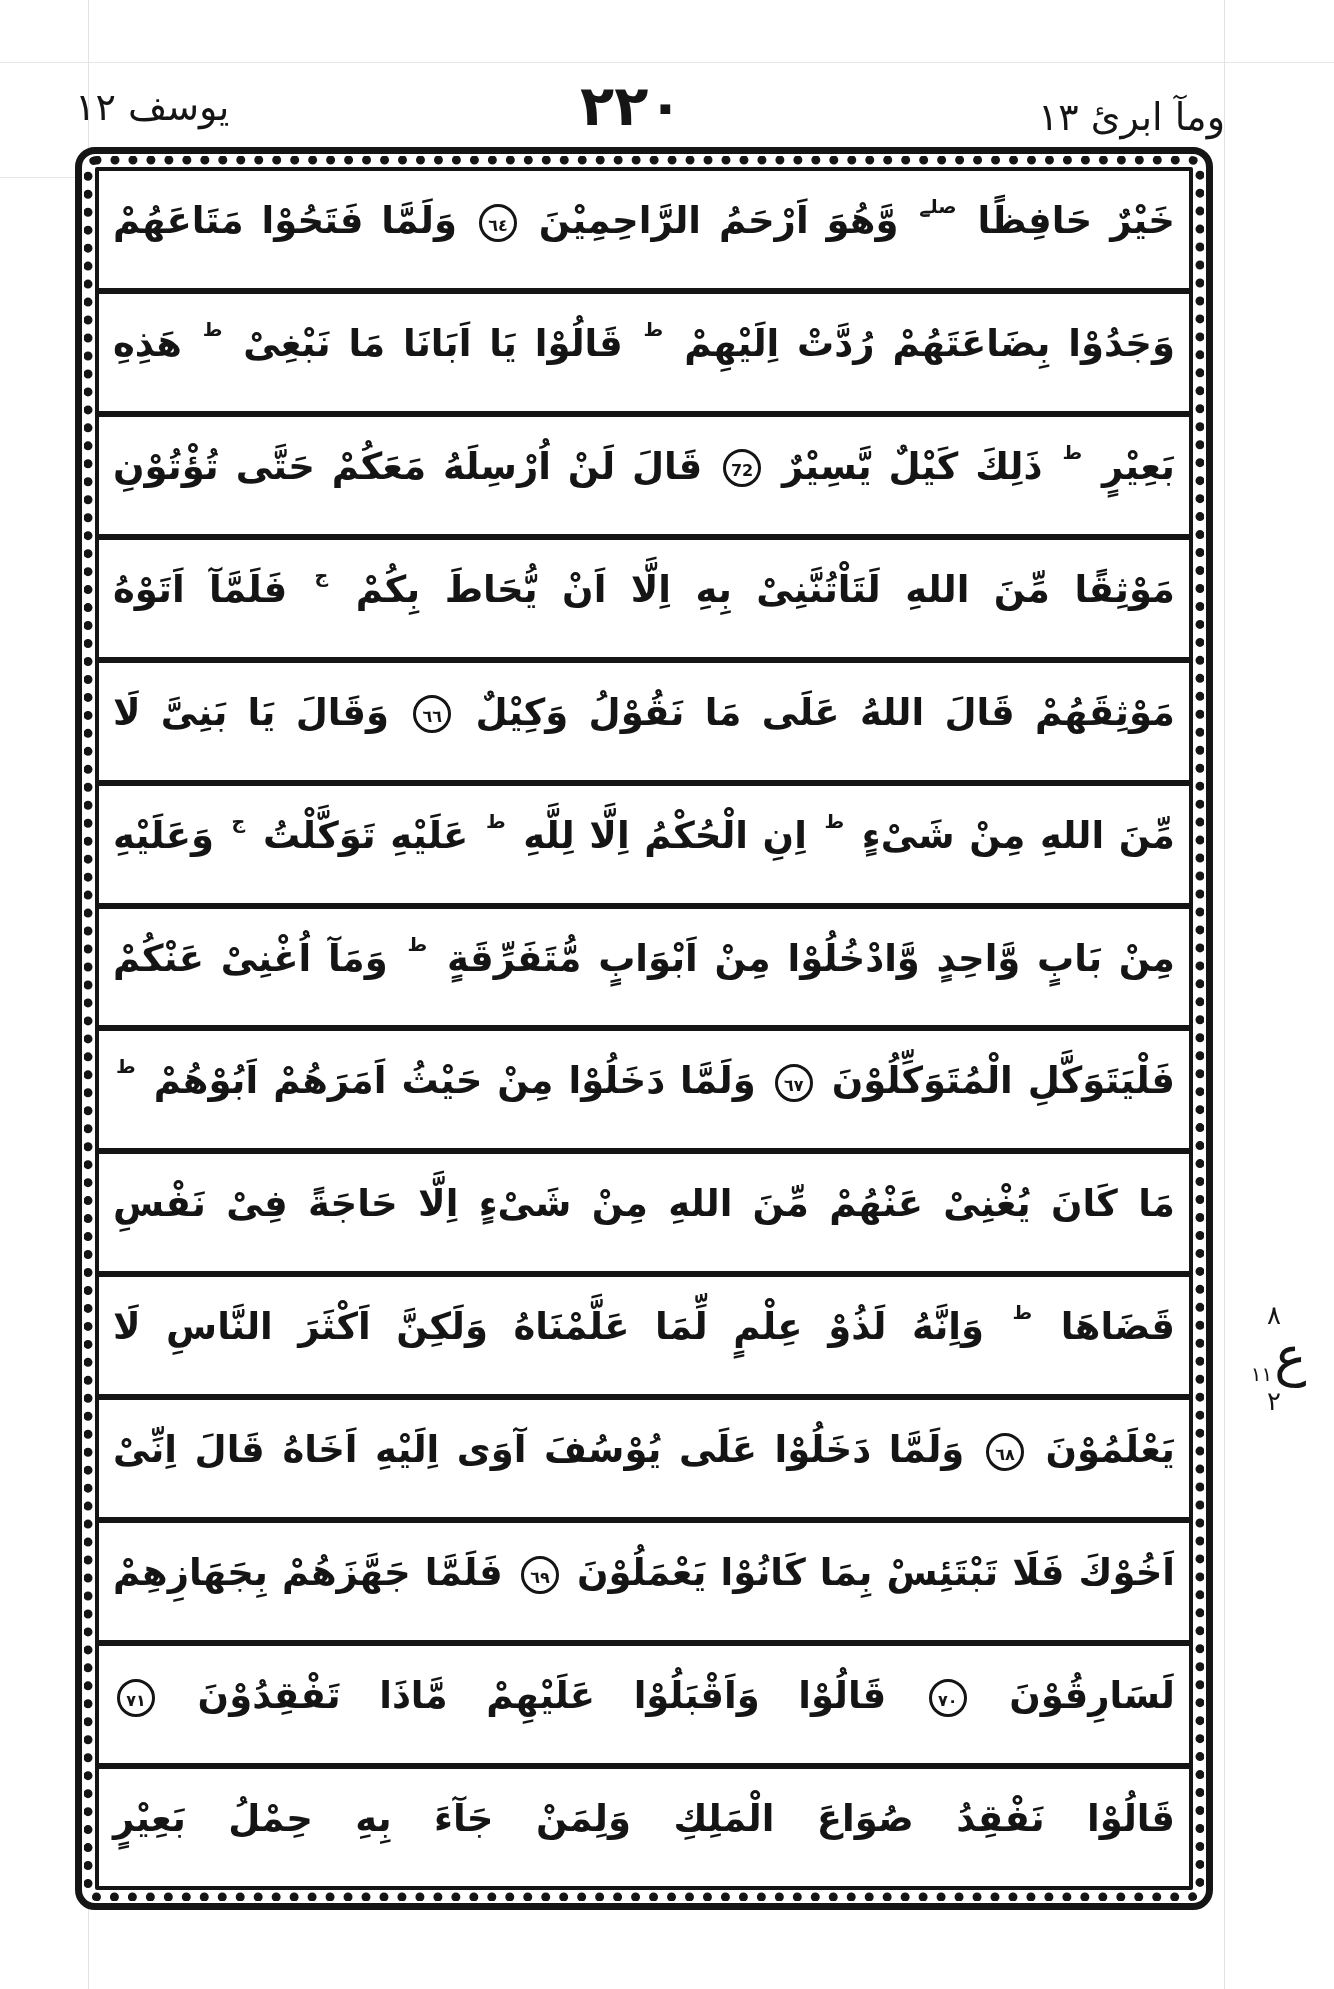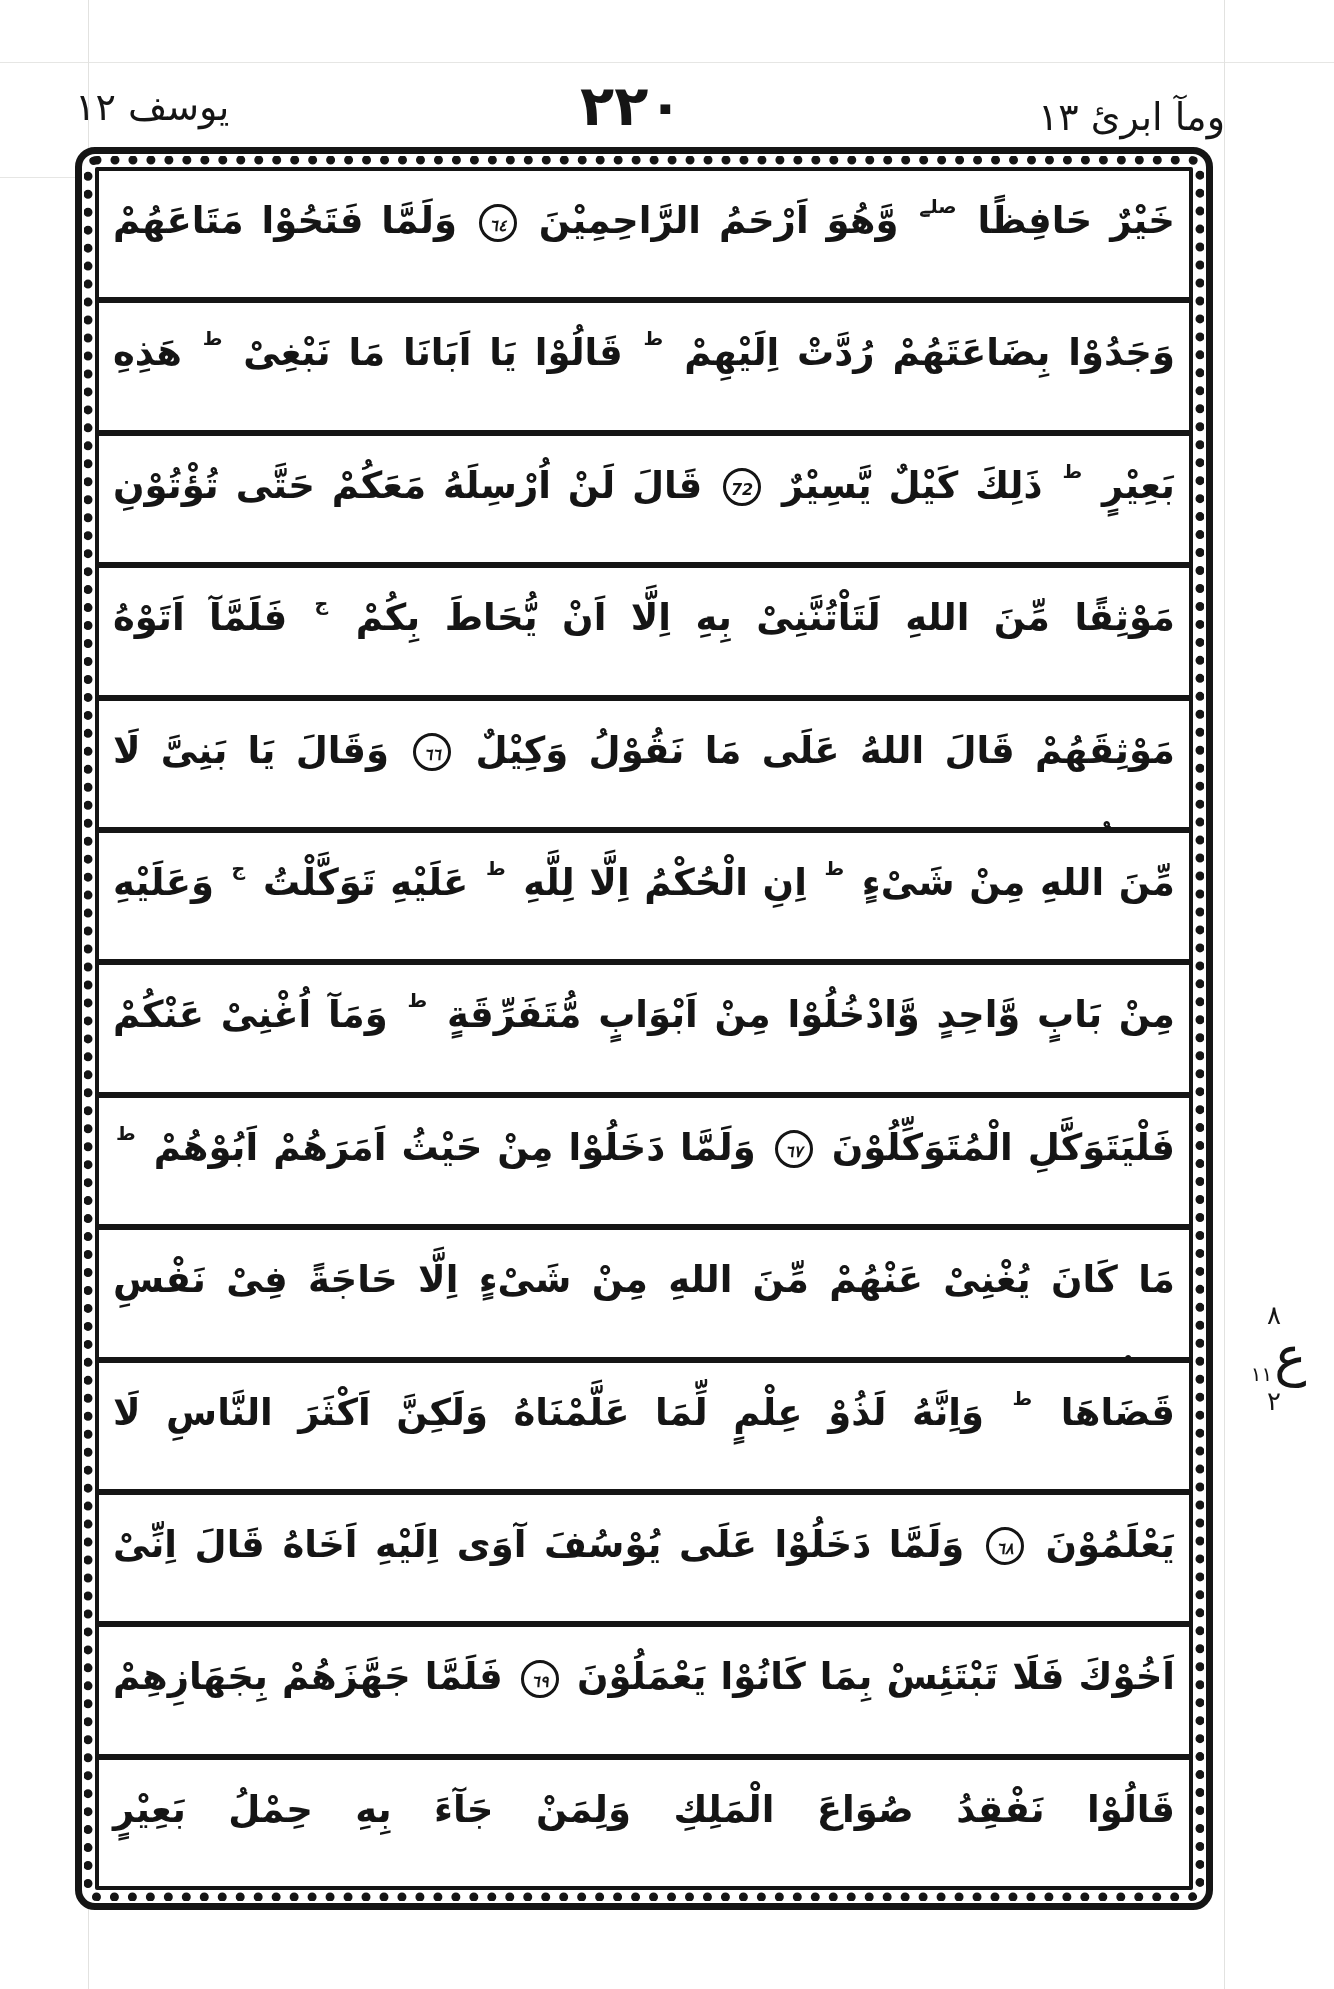--- a/index.html
+++ b/index.html
@@ -83,21 +83,20 @@
     width:38px;height:38px;
     border:3px solid #151515;
     border-radius:50%;
     font-size:16px;font-weight:bold;
     line-height:38px;text-align:center;
     vertical-align:middle;
     box-sizing:border-box;
     letter-spacing:0;
     margin:0 4px;
     text-align-last:center;
-    font-style:italic;
   }
   .waqf-mark{
     display:inline-block;
     font-size:19px;font-weight:bold;
     transform:translateY(-20px);
     vertical-align:baseline;
     margin:0 3px;
     letter-spacing:0;
   }
 
@@ -139,20 +138,21 @@
         <div class="line-row"><span class="verse-text">بَعِيْرٍ</span> <span class="waqf-mark">ط</span> <span class="verse-text">ذَلِكَ كَيْلٌ يَّسِيْرٌ</span> <span class="ayah-marker">72</span> <span class="verse-text">قَالَ لَنْ اُرْسِلَهُ مَعَكُمْ حَتَّى تُؤْتُوْنِ</span></div>
         <div class="line-row"><span class="verse-text">مَوْثِقًا مِّنَ اللهِ لَتَاْتُنَّنِىْ بِهِ اِلَّا اَنْ يُّحَاطَ بِكُمْ</span> <span class="waqf-mark">ج</span> <span class="verse-text">فَلَمَّآ اَتَوْهُ</span></div>
         <div class="line-row"><span class="verse-text">مَوْثِقَهُمْ قَالَ اللهُ عَلَى مَا نَقُوْلُ وَكِيْلٌ</span> <span class="ayah-marker">٦٦</span> <span class="verse-text">وَقَالَ يَا بَنِىَّ لَا تَدْخُلُوْا</span></div>
         <div class="line-row"><span class="verse-text">مِّنَ اللهِ مِنْ شَىْءٍ</span> <span class="waqf-mark">ط</span> <span class="verse-text">اِنِ الْحُكْمُ اِلَّا لِلَّهِ</span> <span class="waqf-mark">ط</span> <span class="verse-text">عَلَيْهِ تَوَكَّلْتُ</span> <span class="waqf-mark">ج</span> <span class="verse-text">وَعَلَيْهِ</span></div>
         <div class="line-row"><span class="verse-text">مِنْ بَابٍ وَّاحِدٍ وَّادْخُلُوْا مِنْ اَبْوَابٍ مُّتَفَرِّقَةٍ</span> <span class="waqf-mark">ط</span> <span class="verse-text">وَمَآ اُغْنِىْ عَنْكُمْ</span></div>
         <div class="line-row"><span class="verse-text">فَلْيَتَوَكَّلِ الْمُتَوَكِّلُوْنَ</span> <span class="ayah-marker">٦٧</span> <span class="verse-text">وَلَمَّا دَخَلُوْا مِنْ حَيْثُ اَمَرَهُمْ اَبُوْهُمْ</span> <span class="waqf-mark">ط</span></div>
         <div class="line-row"><span class="verse-text">مَا كَانَ يُغْنِىْ عَنْهُمْ مِّنَ اللهِ مِنْ شَىْءٍ اِلَّا حَاجَةً فِىْ نَفْسِ يَعْقُوْبَ</span></div>
         <div class="line-row"><span class="verse-text">قَضَاهَا</span> <span class="waqf-mark">ط</span> <span class="verse-text">وَاِنَّهُ لَذُوْ عِلْمٍ لِّمَا عَلَّمْنَاهُ وَلَكِنَّ اَكْثَرَ النَّاسِ لَا</span></div>
         <div class="line-row"><span class="verse-text">يَعْلَمُوْنَ</span> <span class="ayah-marker">٦٨</span> <span class="verse-text">وَلَمَّا دَخَلُوْا عَلَى يُوْسُفَ آوَى اِلَيْهِ اَخَاهُ قَالَ اِنِّىْ اَنَا</span></div>
         <div class="line-row"><span class="verse-text">اَخُوْكَ فَلَا تَبْتَئِسْ بِمَا كَانُوْا يَعْمَلُوْنَ</span> <span class="ayah-marker">٦٩</span> <span class="verse-text">فَلَمَّا جَهَّزَهُمْ بِجَهَازِهِمْ</span></div>
+        <div class="line-row"><span class="verse-text">لَسَارِقُوْنَ</span> <span class="ayah-marker">٧٠</span> <span class="verse-text">قَالُوْا وَاَقْبَلُوْا عَلَيْهِمْ مَّاذَا تَفْقِدُوْنَ</span> <span class="ayah-marker">٧١</span></div>
         <div class="line-row"><span class="verse-text">قَالُوْا نَفْقِدُ صُوَاعَ الْمَلِكِ وَلِمَنْ جَآءَ بِهِ حِمْلُ بَعِيْرٍ</span></div>
       </div>
   </div>
 </div>
 
 <div class="ruku">
   <span class="top-num">٨</span>
   <span class="ain-wrap"><span>ع</span><span class="ain-count">١١</span></span>
   <span class="bottom-num">٢</span>
 </div>

